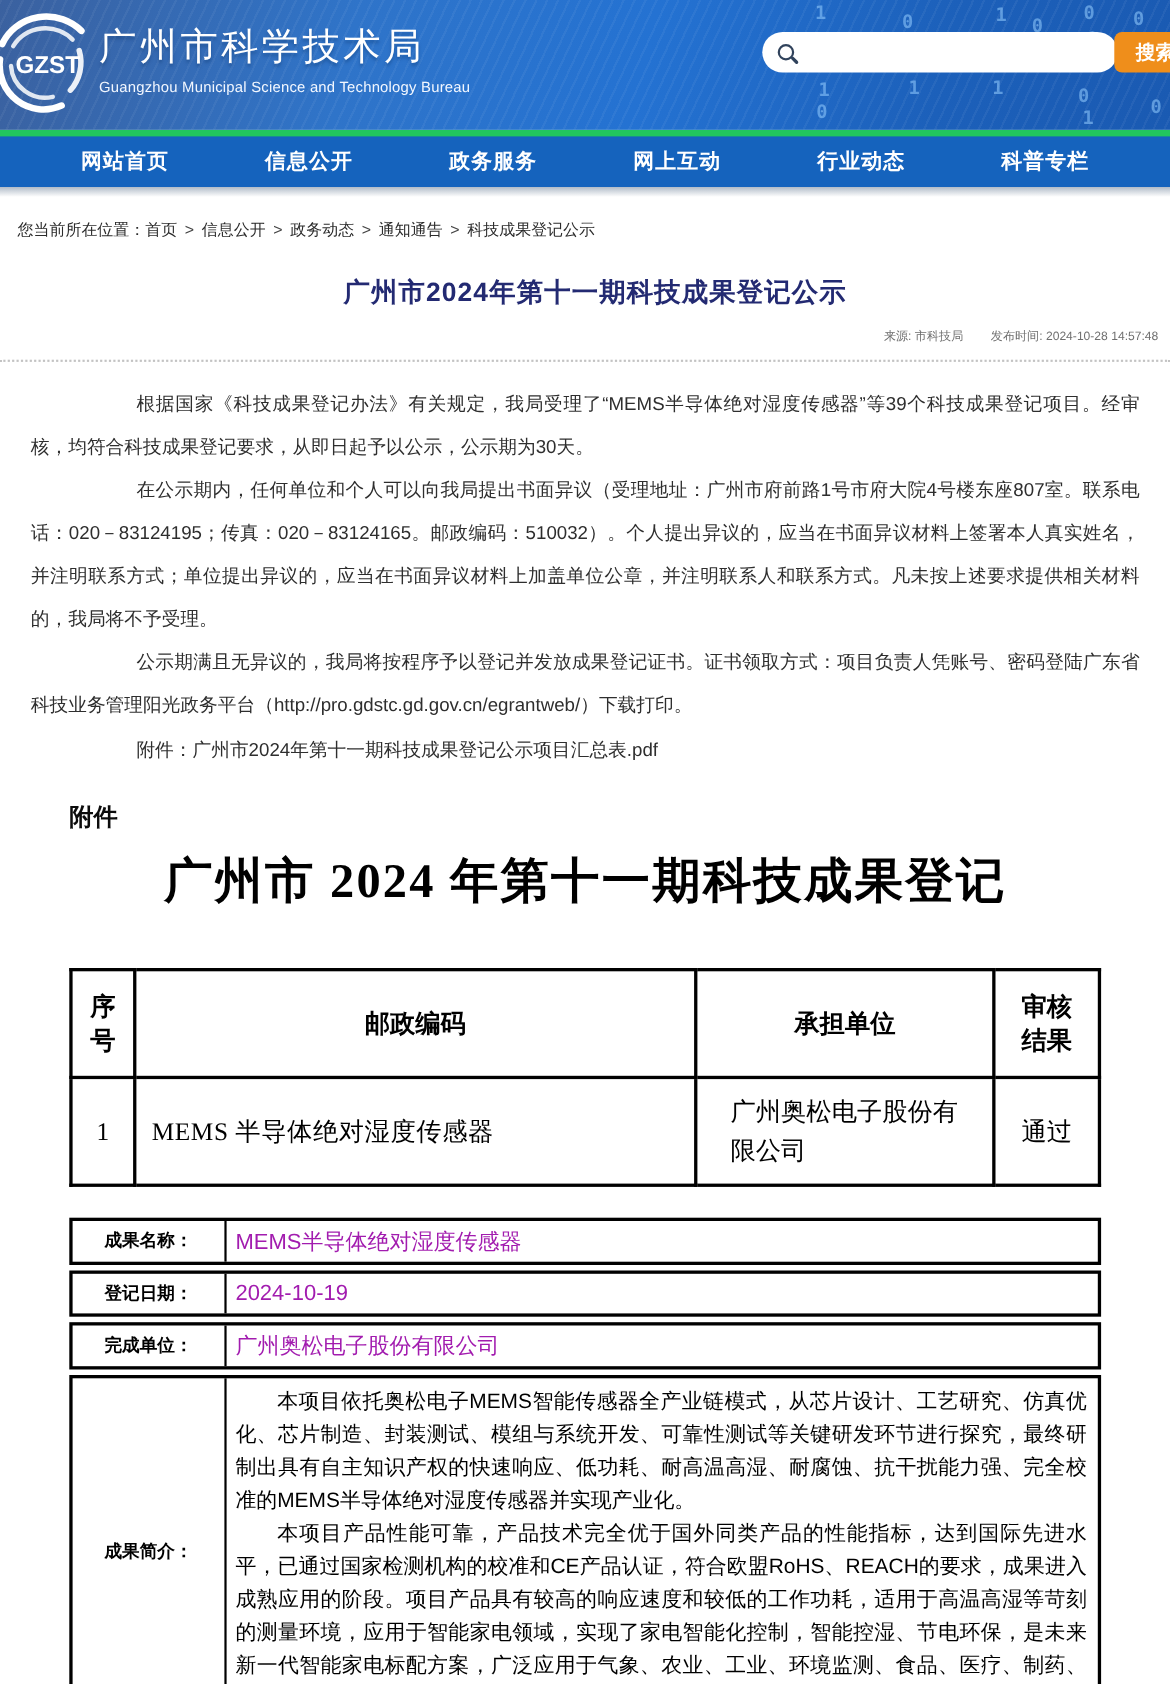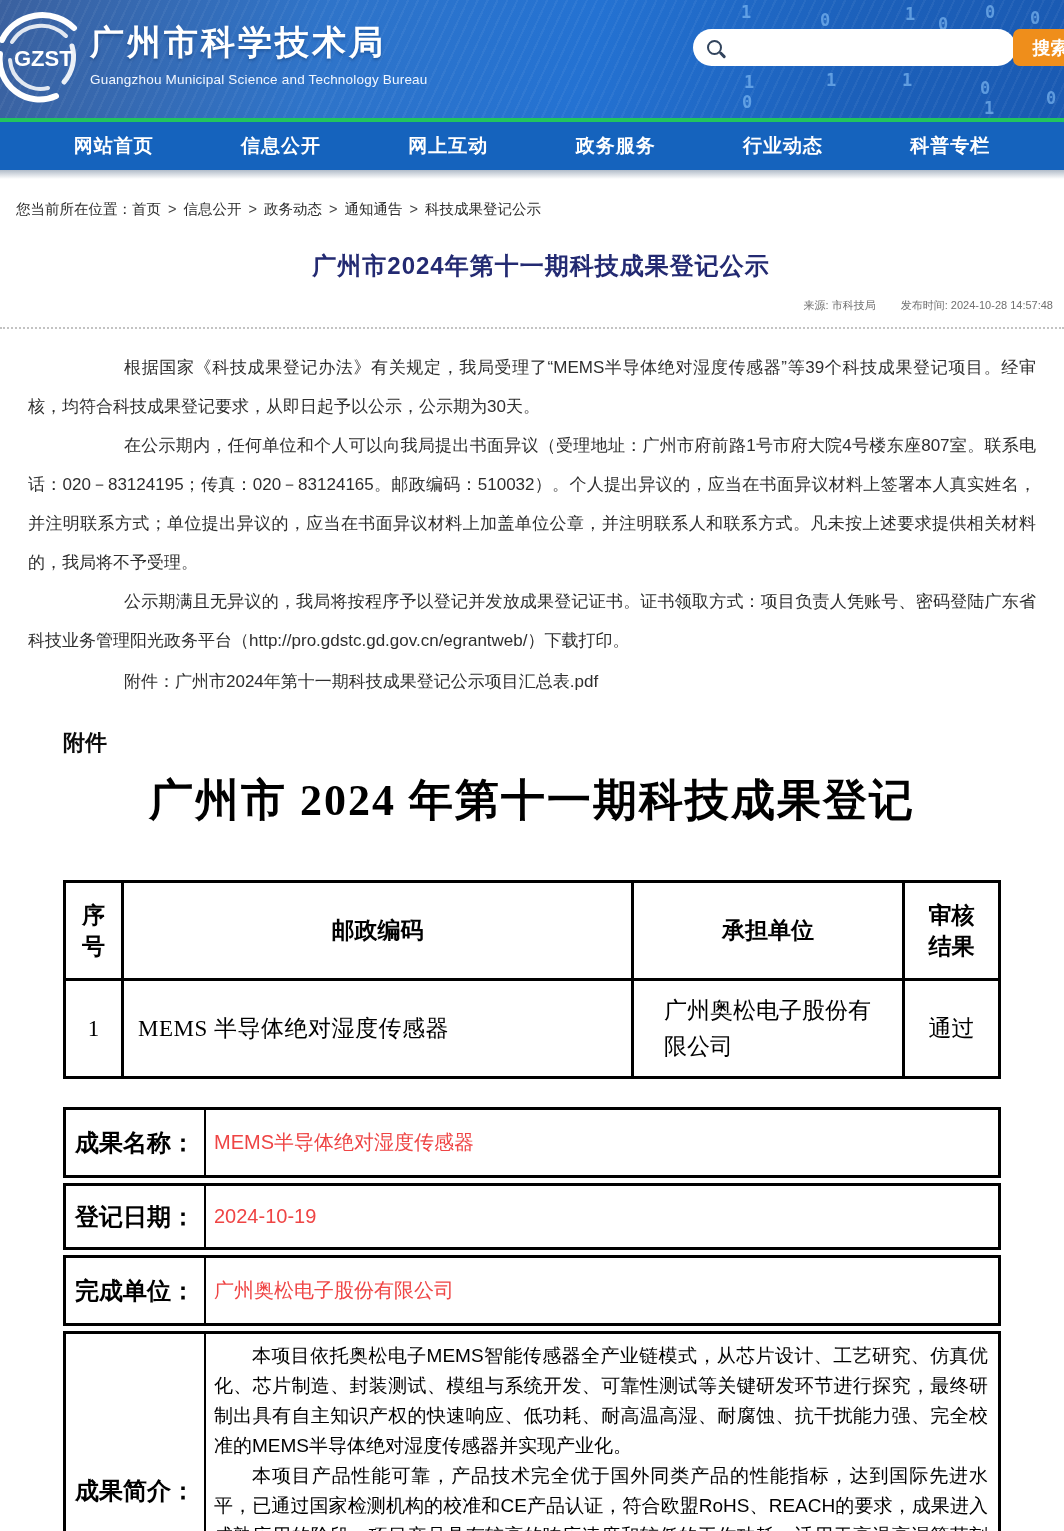--- a/index.html
+++ b/index.html
@@ -18,38 +18,38 @@
     content:""; position:absolute; inset:0;
     background: repeating-linear-gradient(115deg, rgba(255,255,255,.05) 0 2px, transparent 2px 9px);
   }
   .digits-layer{ position:absolute; inset:0; pointer-events:none; }
   .digit{
     position:absolute; color:rgba(150,205,255,.55); font-family:"DejaVu Sans Mono",monospace;
     font-size:17px; font-weight:bold;
   }
   .logo-wrap{ position:absolute; left:-8px; top:8px; }
   .brand-text{ position:absolute; left:90px; top:20px; color:#fff; }
-  .brand-title{ font-size:34px; font-weight:bold; letter-spacing:3px; text-shadow:0 2px 3px rgba(0,40,90,.35); }
+  .brand-title{ font-size:34px; font-weight:normal; letter-spacing:3px; text-shadow:0 2px 3px rgba(0,40,90,.35); }
   .brand-sub{ font-size:13.5px; margin-top:6px; letter-spacing:.2px; color:#f2f7ff; }
   .search-bar{
     position:absolute; left:693px; top:29px; width:323px; height:37px;
     background:#fff; border-radius:19px; display:flex; align-items:center; padding-left:14px;
   }
   .mag{ width:15px; height:15px; border:2.5px solid #31435c; border-radius:50%; position:relative; flex:0 0 auto; }
   .mag::after{ content:""; position:absolute; width:2.5px; height:8px; background:#31435c;
     right:-3px; bottom:-6px; transform:rotate(-45deg); border-radius:2px; }
   .search-input{ border:none; outline:none; background:transparent; flex:1; height:100%;
     font-size:15px; padding:0 10px; }
   .search-btn{
     position:absolute; left:1013px; top:29px; width:75px; height:37px;
     background:#ef8e1b; border:none; border-radius:7px; color:#fff; font-size:18px;
     font-weight:bold; cursor:pointer; text-align:center;
   }
   
-  .main-nav{ height:52px; background:#1563bd; border-top:4px solid #22c55e; }
+  .main-nav{ height:52px; background:#1563bd; border-top:6px solid #22c55e; }
   .main-nav ul{ list-style:none; display:flex; height:100%; padding:0 30px; }
   .main-nav li{
     flex:1; display:flex; align-items:center; justify-content:center;
     color:#fff; font-size:19px; font-weight:bold; letter-spacing:1px; cursor:pointer;
   }
   .nav-shadow{ height:9px; background:linear-gradient(rgba(70,95,125,.42), rgba(255,255,255,0)); }
   
   .breadcrumb{ margin:21px 0 0 16px; font-size:14.5px; color:#2b2b2b; }
   .breadcrumb a{ color:#2b2b2b; text-decoration:none; cursor:pointer; }
   .crumb-sep{ margin:0 7px; color:#444; }
@@ -83,23 +83,23 @@
   .col-result{ width:96px; padding:0 14px; }
   td.col-no, td.col-result{ text-align:center; }
   td.col-name{ padding-left:14px; letter-spacing:.5px; }
   td.col-org{ line-height:1.55; }
   
   .detail-table{ margin:28px 0 0 63px; width:938px; }
   .detail-row{ display:flex; border:3px solid #000; margin-bottom:5px; background:#fff; }
   .detail-label{
     width:140px; flex:0 0 140px; border-right:2px solid #000;
     display:flex; align-items:center; justify-content:center;
-    font-size:24px; font-weight:bold; color:#000; padding:5px 2px; text-align:right;
-  }
-  .detail-value{ flex:1; display:flex; align-items:center; font-size:20px; color:#ef4444; padding:19px 8px; min-height:36px; }
+    font-size:16px; font-weight:bold; color:#000; padding:5px 2px; text-align:right;
+  }
+  .detail-value{ flex:1; display:flex; align-items:center; font-size:20px; color:#a21caf; padding:5px 8px; min-height:36px; }
   .detail-value-multi{ flex:1; font-size:19px; color:#000; padding:7px 10px 7px 8px; }
   .detail-value-multi p{ text-indent:2em; line-height:30px; text-align:justify; }
 </style>
 </head>
 <body>
 
 <header class="site-header">
   <div class="digits-layer">
       <span class="digit" style="left: 741px; top: 2px;">1</span>
       <span class="digit" style="left: 737px; top: 32px;">0</span>
@@ -140,22 +140,22 @@
     <span class="mag"></span>
     <input class="search-input" type="text" placeholder="" style="">
   </div>
   <button class="search-btn">搜索</button>
 </header>
 
 <nav class="main-nav">
   <ul>
     <li>网站首页</li>
     <li>信息公开</li>
+    <li>政务服务</li>
     <li>网上互动</li>
-    <li>政务服务</li>
     <li>行业动态</li>
     <li>科普专栏</li>
   </ul>
 </nav>
 <div class="nav-shadow"></div>
 
 <div class="breadcrumb">
   <span>您当前所在位置：</span><a>首页</a><span class="crumb-sep">&gt;</span><a>信息公开</a><span class="crumb-sep">&gt;</span><a>政务动态</a><span class="crumb-sep">&gt;</span><a>通知通告</a><span class="crumb-sep">&gt;</span><a>科技成果登记公示</a>
 </div>
 

